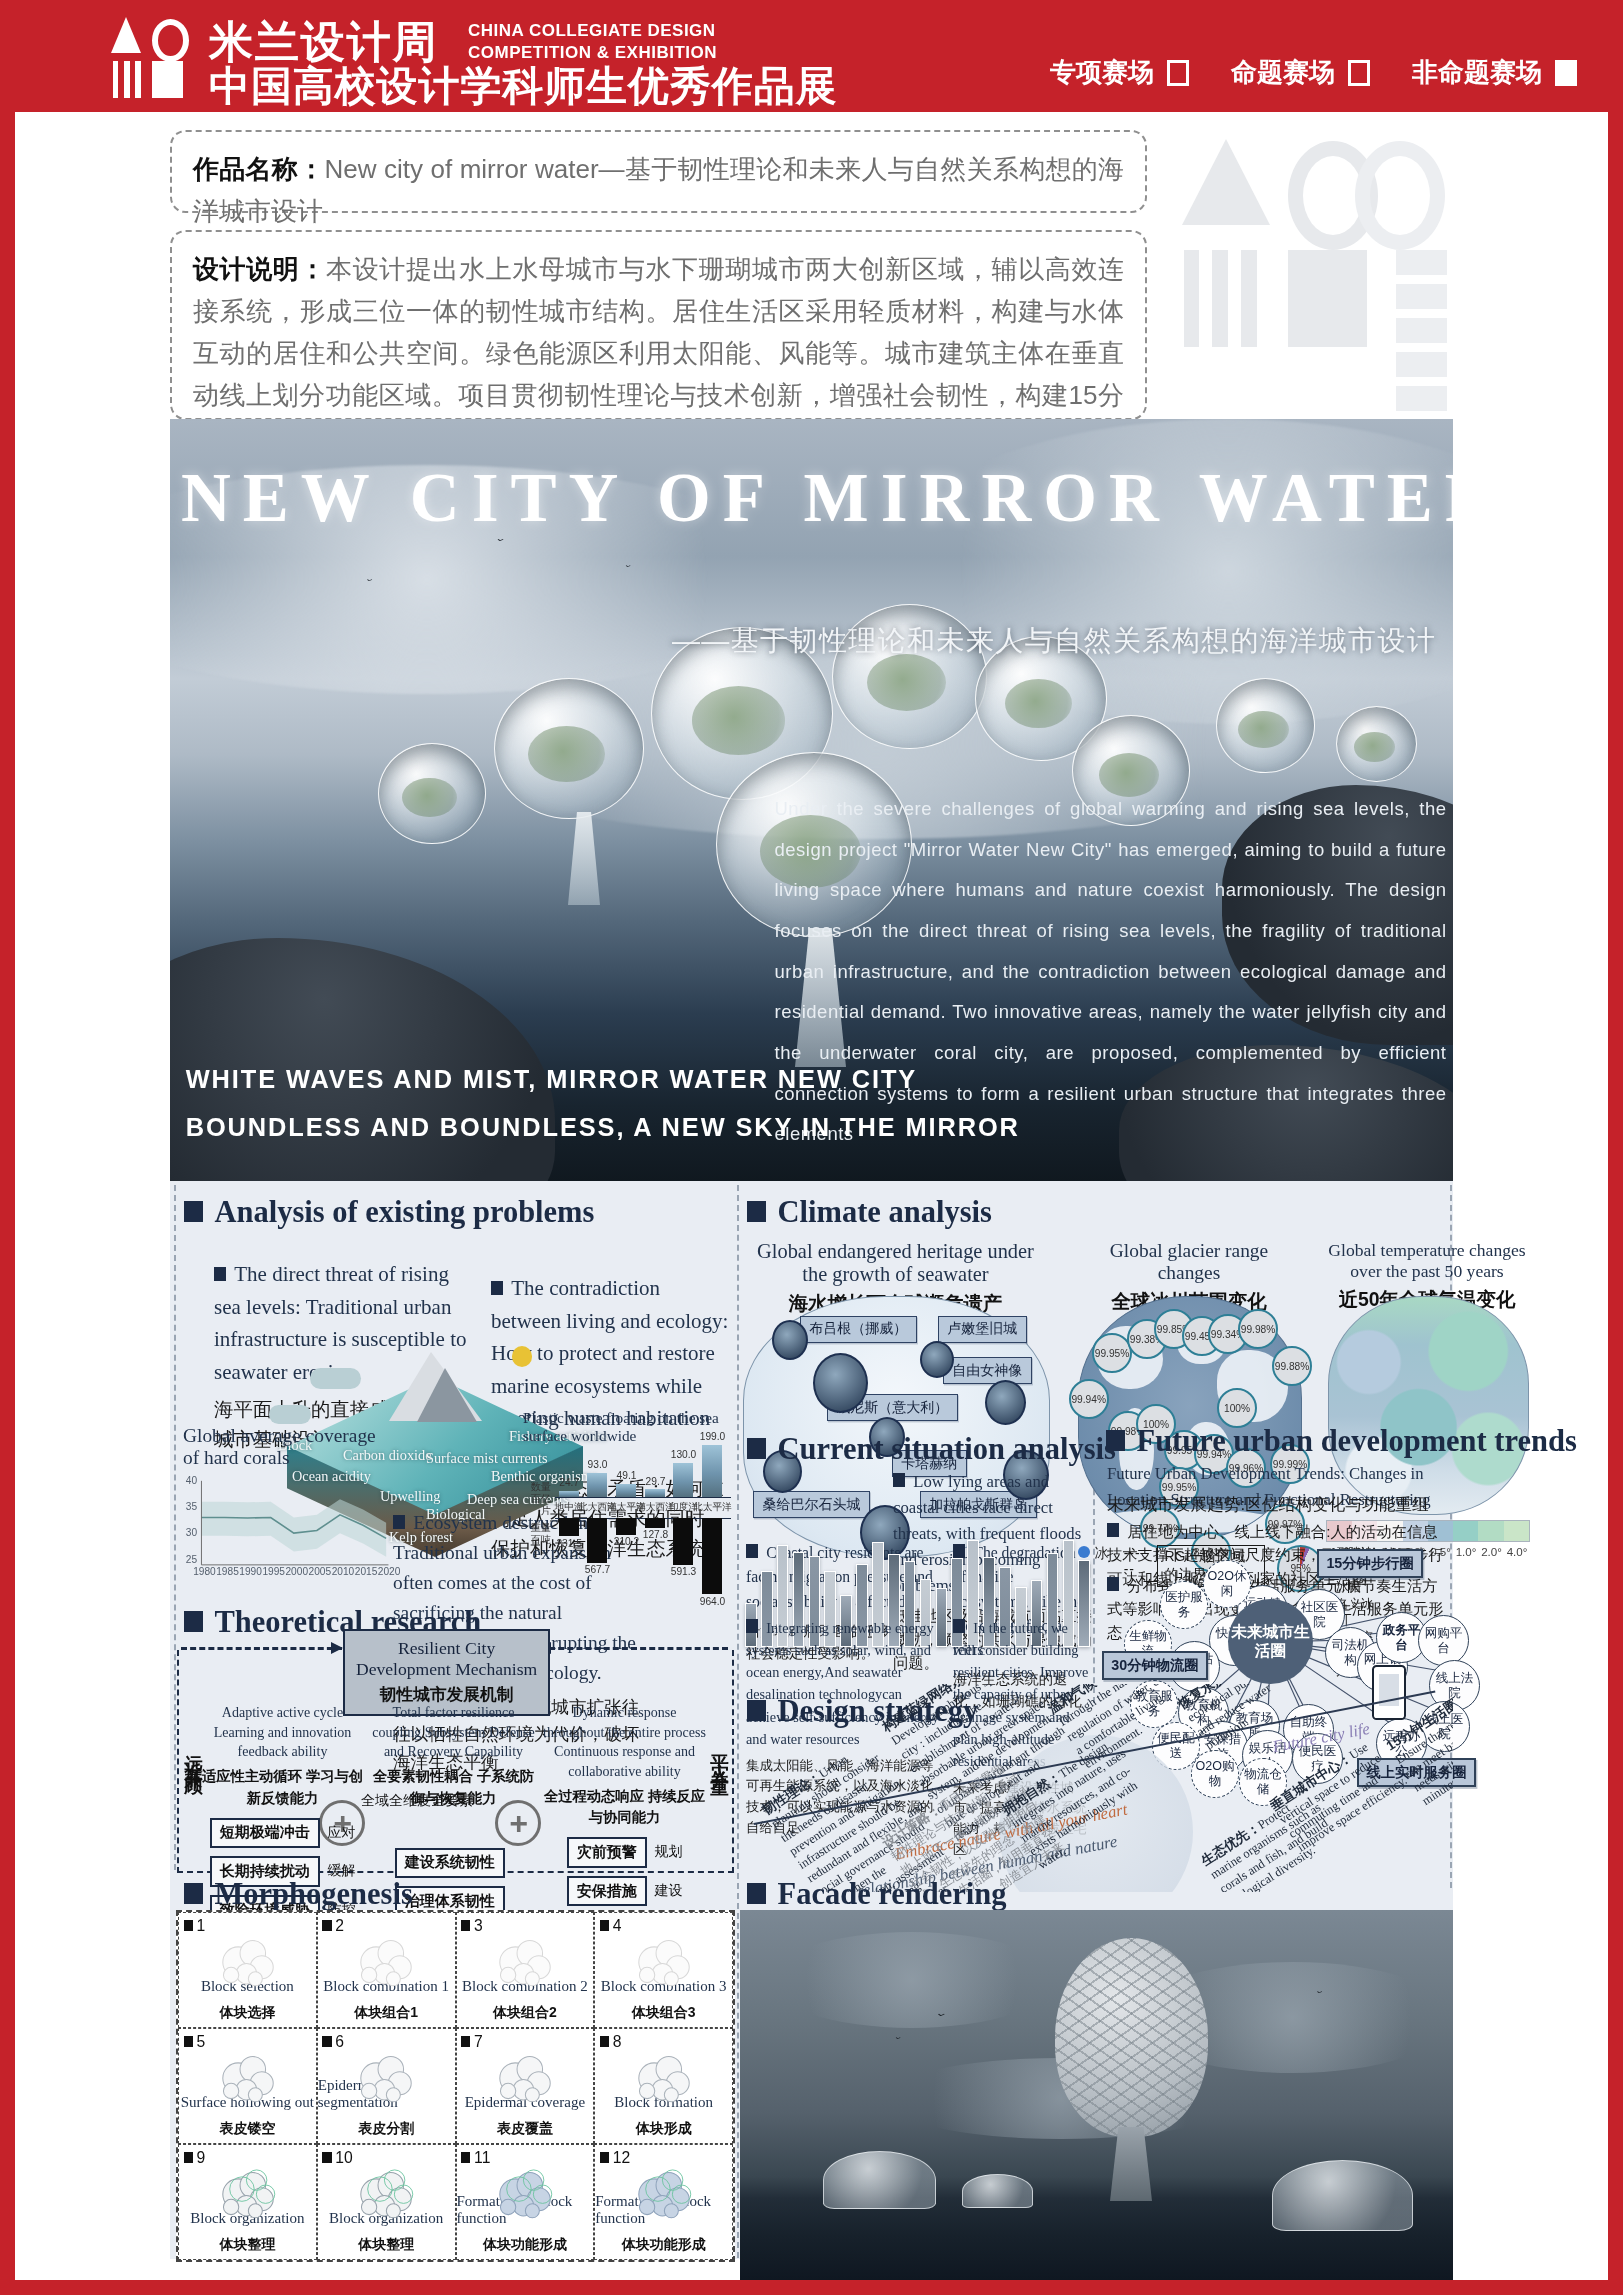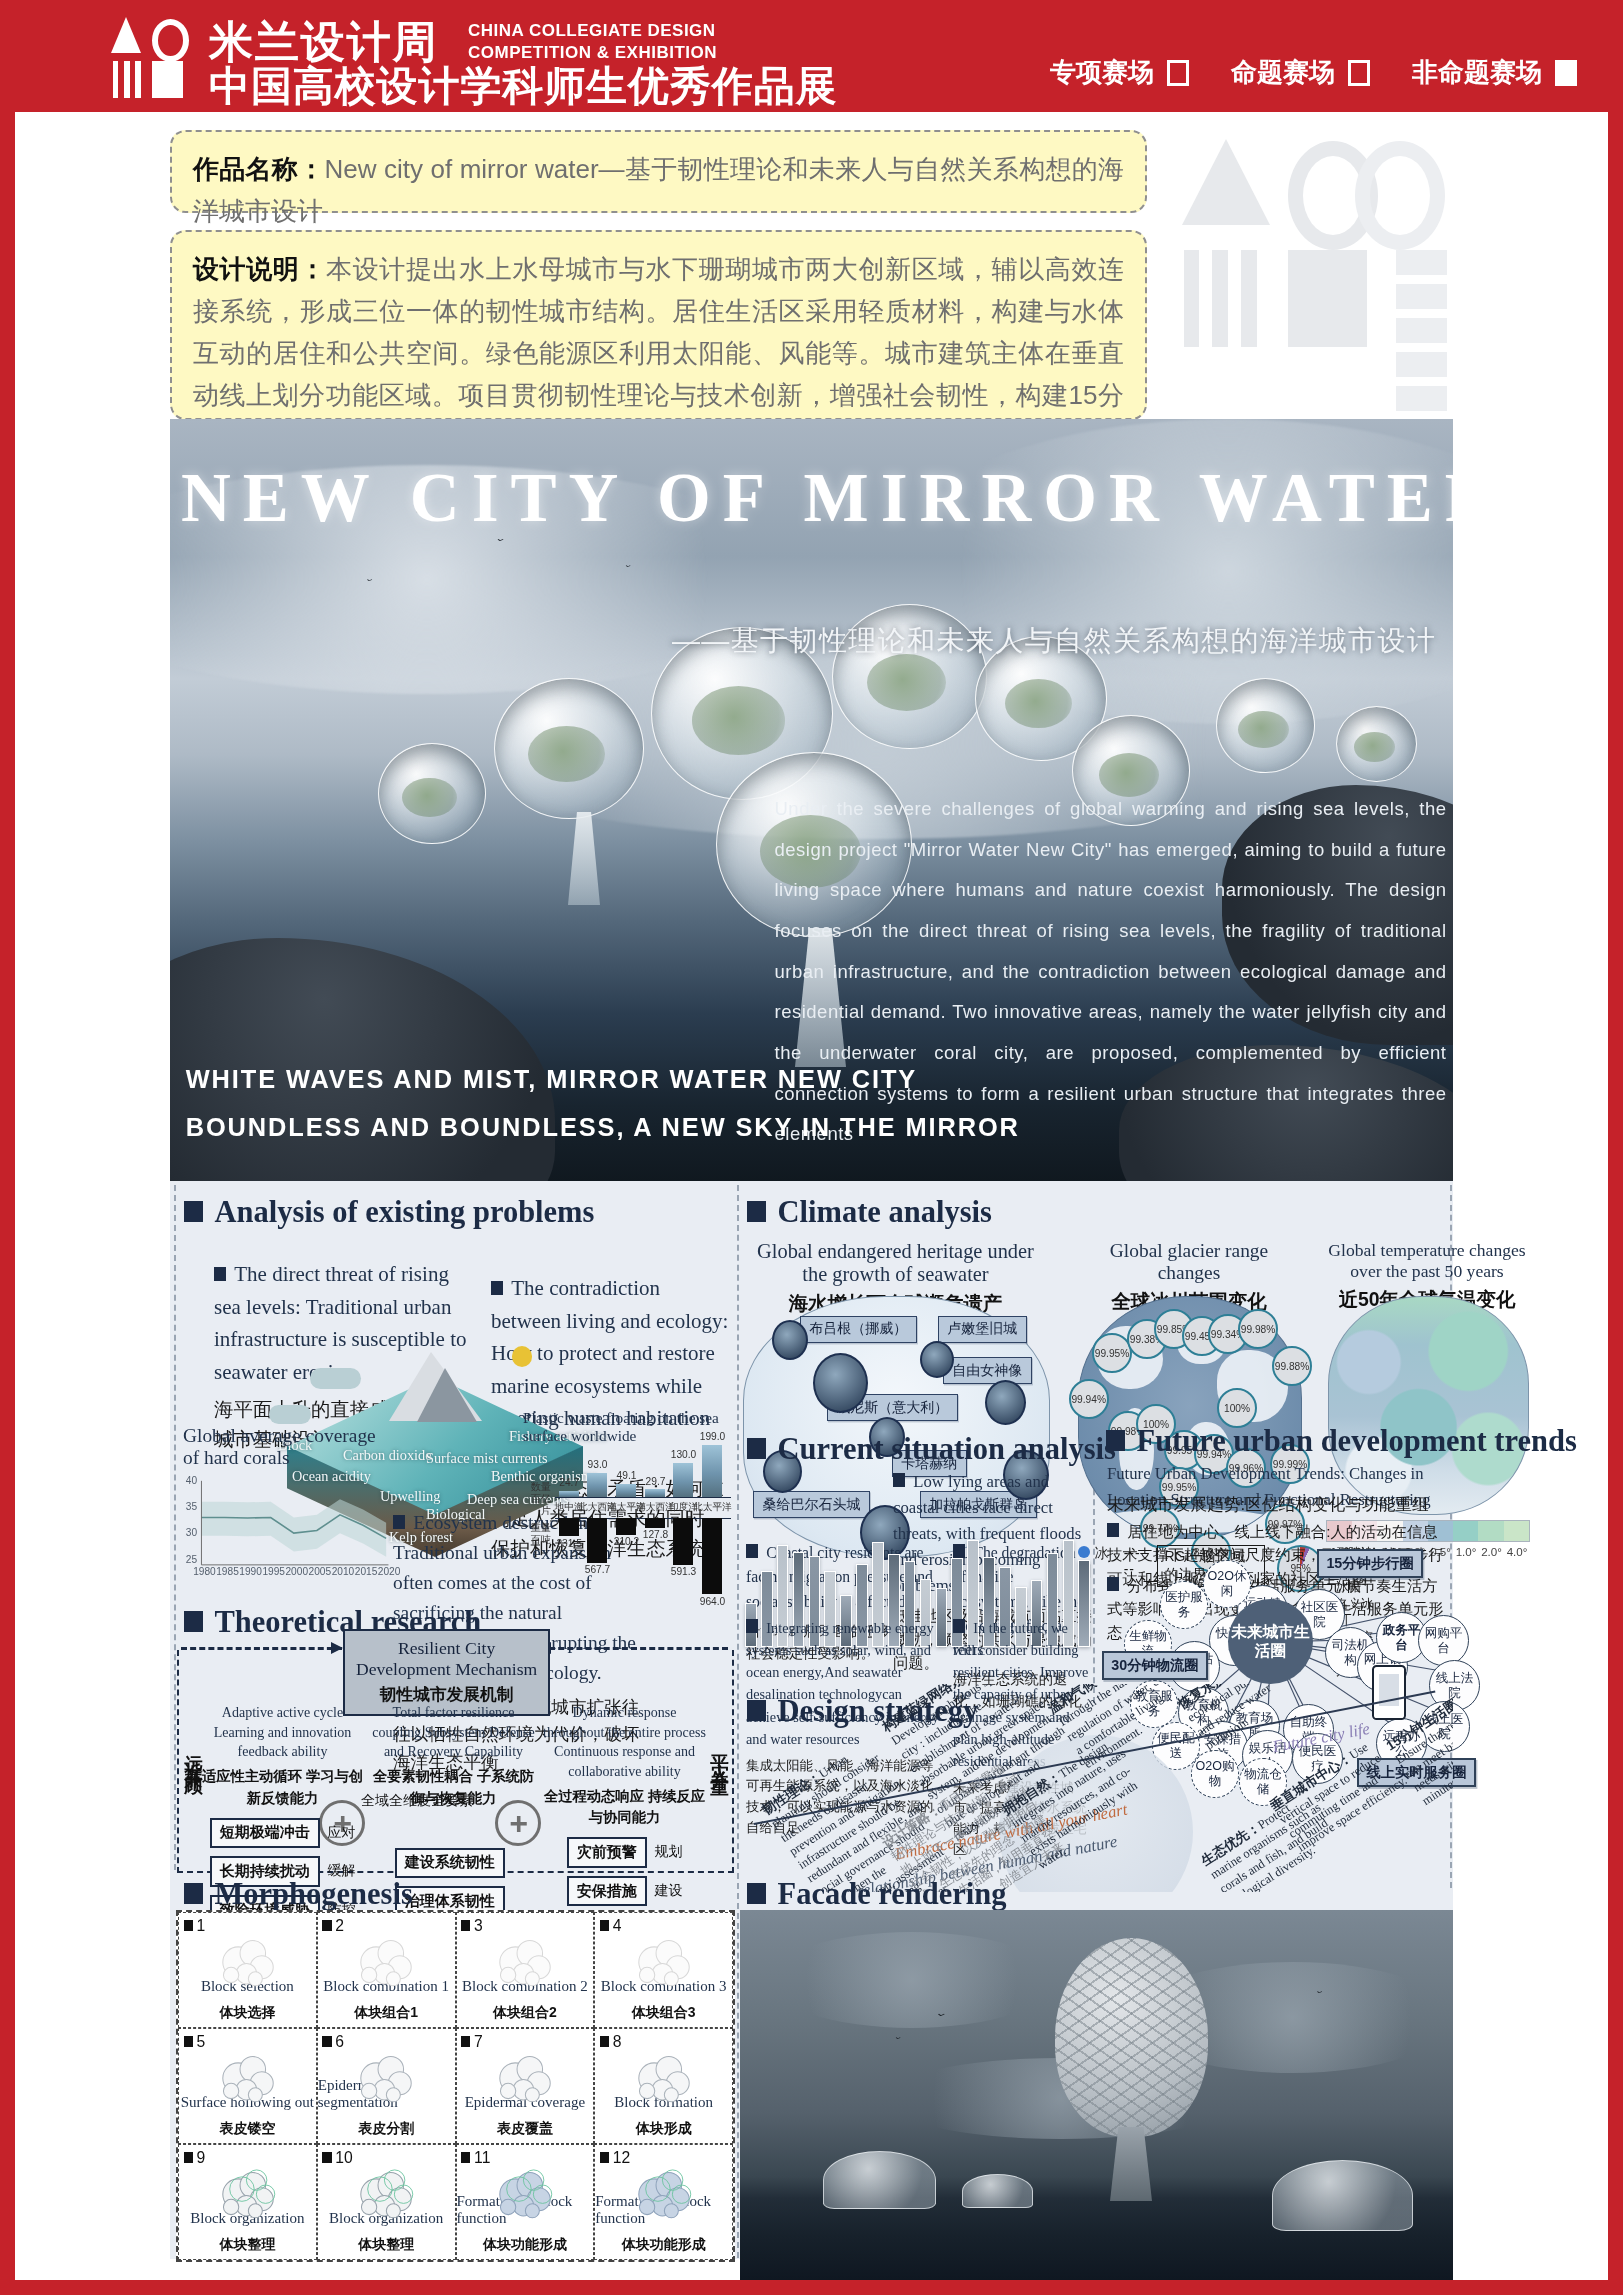--- a/index.html
+++ b/index.html
@@ -18,21 +18,21 @@
   .lm-sq{position:absolute;left:41px;top:44px;width:31px;height:37px;background:#fff;}
   .brand-zh{position:absolute;left:209px;top:13px;font-size:44px;font-weight:bold;letter-spacing:1.9px;}
   .brand-en{position:absolute;left:468px;top:20.4px;font-size:17px;font-weight:bold;line-height:1.25;letter-spacing:0.5px;}
   .brand-l2{position:absolute;left:209px;top:59px;font-size:41px;font-weight:bold;letter-spacing:0.9px;}
   #tracks{position:absolute;right:46px;top:55px;display:flex;gap:42px;font-size:26px;font-weight:bold;}
   .track{display:flex;align-items:center;gap:13px;}
   .track .box{width:22px;height:26px;border:3.2px solid #fff;box-sizing:border-box;}
   .track .box.filled{background:#fff;}
 
   
-  .meta-box{position:absolute;border:2.8px dashed #8f8f8f;border-radius:15.7px;background:#fef9c3;
+  .meta-box{position:absolute;border:2.8px dashed #8f8f8f;border-radius:15.7px;background:#ffffff;
             padding:15.7px 21px;box-sizing:border-box;}
   .meta-line{font-size:26px;color:#6f6f6f;line-height:1.62;text-align:justify;}
   .meta-label{font-weight:bold;color:#111;font-family:"Liberation Sans",sans-serif;}
   #deco{position:absolute;left:1179px;top:134px;width:278px;height:287px;}
   .dk{position:absolute;background:#e7e9ec;}
   .dk-tri{left:2.8px;top:4.6px;width:0;height:0;background:none;border-left:44px solid transparent;border-right:44px solid transparent;border-bottom:86px solid #e7e9ec;}
   .dk-ring{left:109px;top:7.4px;width:60px;height:79px;background:none;border:15.7px solid #e7e9ec;border-radius:50%;}
   .dk-ring2{left:176px;top:7.4px;width:60px;height:79px;background:none;border:15.7px solid #eceef1;border-radius:50%;}
   .dk-bars{left:4.6px;top:116px;width:79px;height:97px;background:none;display:flex;gap:13px;}
   .dk-bars i{width:15.7px;height:97px;background:#e7e9ec;}

